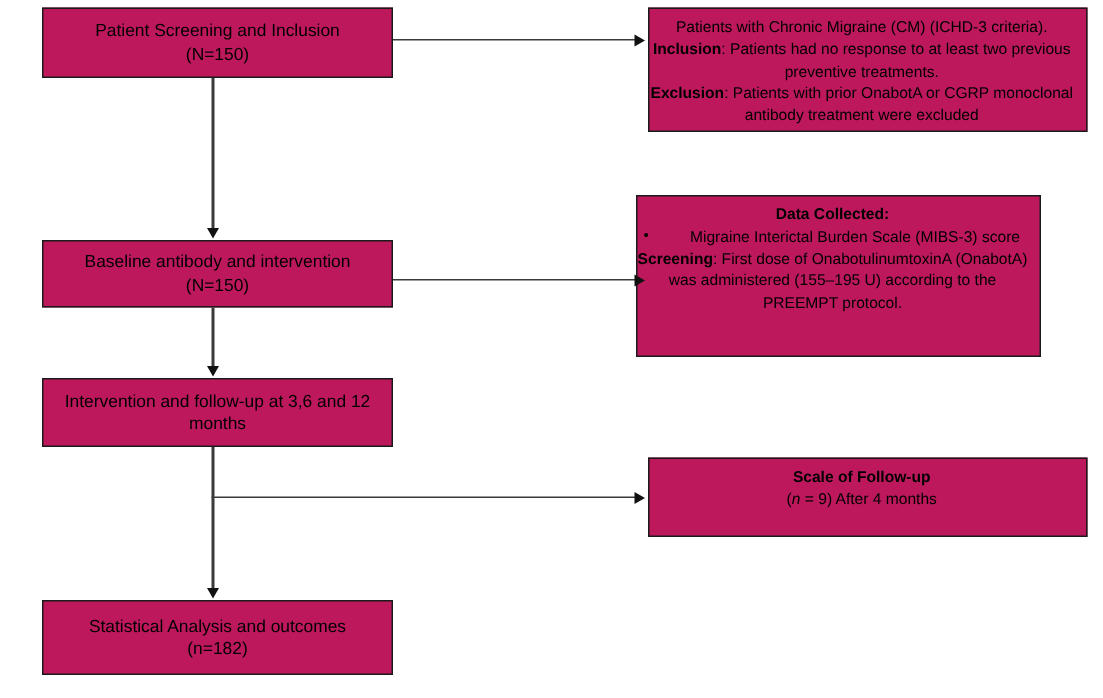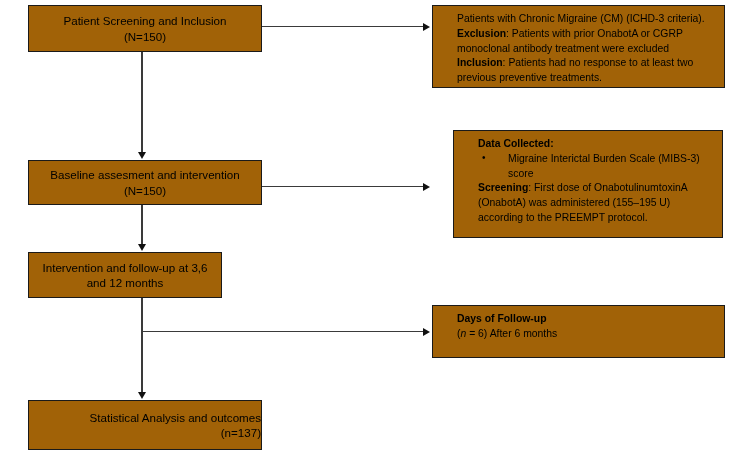--- a/index.html
+++ b/index.html
@@ -17,38 +17,39 @@
     height: 465px;
     background: #ffffff;
     overflow: hidden;
   }
 
   
   .box {
     position: absolute;
     box-sizing: border-box;
     border: 1.3px solid #1a1a1a;
-    background: #a16207;
+    background: #be185d;
   }
   .main-box {
     display: flex;
     flex-direction: column;
     align-items: center;
     justify-content: center;
     text-align: center;
     font-size: 11.6px;
     line-height: 1.32;
   }
   .main-box .line1 { white-space: pre-line; }
   .main-box .line2 {
   }
   .side-box {
-    padding: 6px 8px 5px 24px;
+    padding: 6px 8px 5px 0;
     font-size: 10.4px;
     line-height: 1.42;
+    text-align: center;
   }
   .side-box p {
     margin: 0;
   }
   .b { font-weight: bold; }
   .it { font-style: italic; }
 
   .bullets {
     margin: 0;
     padding: 0;
@@ -93,50 +94,50 @@
 <body>
 
 <div id="flow-root">
 
   <div class="box main-box" style="left:28px; top:5px; width:234px; height:47px;">
     <span class="line1">Patient Screening and Inclusion</span>
     <span class="line2">(N=150)</span>
   </div>
 
   <div class="box main-box" style="left:28px; top:160px; width:234px; height:45px;">
-    <span class="line1">Baseline assesment and intervention</span>
+    <span class="line1">Baseline antibody and intervention</span>
     <span class="line2">(N=150)</span>
   </div>
 
-  <div class="box main-box" style="left:28px; top:252px; width:194px; height:46px; padding:0 12px;">
+  <div class="box main-box" style="left:28px; top:252px; width:234px; height:46px; padding:0 12px;">
     <span class="line1">Intervention and follow-up at 3,6 and 12 months</span>
   </div>
 
-  <div class="box main-box" style="left:28px; top:400px; width:234px; height:50px;align-items:flex-end;">
+  <div class="box main-box" style="left:28px; top:400px; width:234px; height:50px;">
     <span class="line1">Statistical Analysis and outcomes</span>
-    <span class="line2">(n=137)</span>
+    <span class="line2">(n=182)</span>
   </div>
 
   <div class="box side-box" style="left:432px; top:5px; width:293px; height:83px;">
     <p>Patients with Chronic Migraine (CM) (ICHD-3 criteria).</p>
+    <p><span class="b">Inclusion</span><span>: Patients had no response to at least two previous preventive treatments.</span></p>
     <p><span class="b">Exclusion</span><span>: Patients with prior OnabotA or CGRP monoclonal antibody treatment were excluded</span></p>
-    <p><span class="b">Inclusion</span><span>: Patients had no response to at least two previous preventive treatments.</span></p>
   </div>
 
-  <div class="box side-box" style="left:453px; top:130px; width:270px; height:108px;">
+  <div class="box side-box" style="left:424px; top:130px; width:270px; height:108px;">
     <p class="b">Data Collected:</p>
     <ul class="bullets">
       <li>Migraine Interictal Burden Scale (MIBS-3) score</li>
     </ul>
     <p><span class="b">Screening</span><span>: First dose of OnabotulinumtoxinA (OnabotA) was administered (155–195 U) according to the PREEMPT protocol.</span></p>
   </div>
 
   <div class="box side-box" style="left:432px; top:305px; width:293px; height:53px;">
-    <p class="b">Days of Follow-up</p>
-    <p><span>(</span><span class="it">n</span><span> = 6) After 6 months</span></p>
+    <p class="b">Scale of Follow-up</p>
+    <p><span>(</span><span class="it">n</span><span> = 9) After 4 months</span></p>
   </div>
 
   <div class="conn h-line" style="left:262px; top:26px; width:162px;"></div>
   <div class="arrow-right" style="left:423px; top:22.5px;"></div>
 
   <div class="conn v-line" style="left:141px; top:52px; height:101px;"></div>
   <div class="arrow-down" style="left:137.7px; top:152px;"></div>
 
   <div class="conn h-line" style="left:262px; top:186px; width:162px;"></div>
   <div class="arrow-right" style="left:423px; top:182.5px;"></div>

